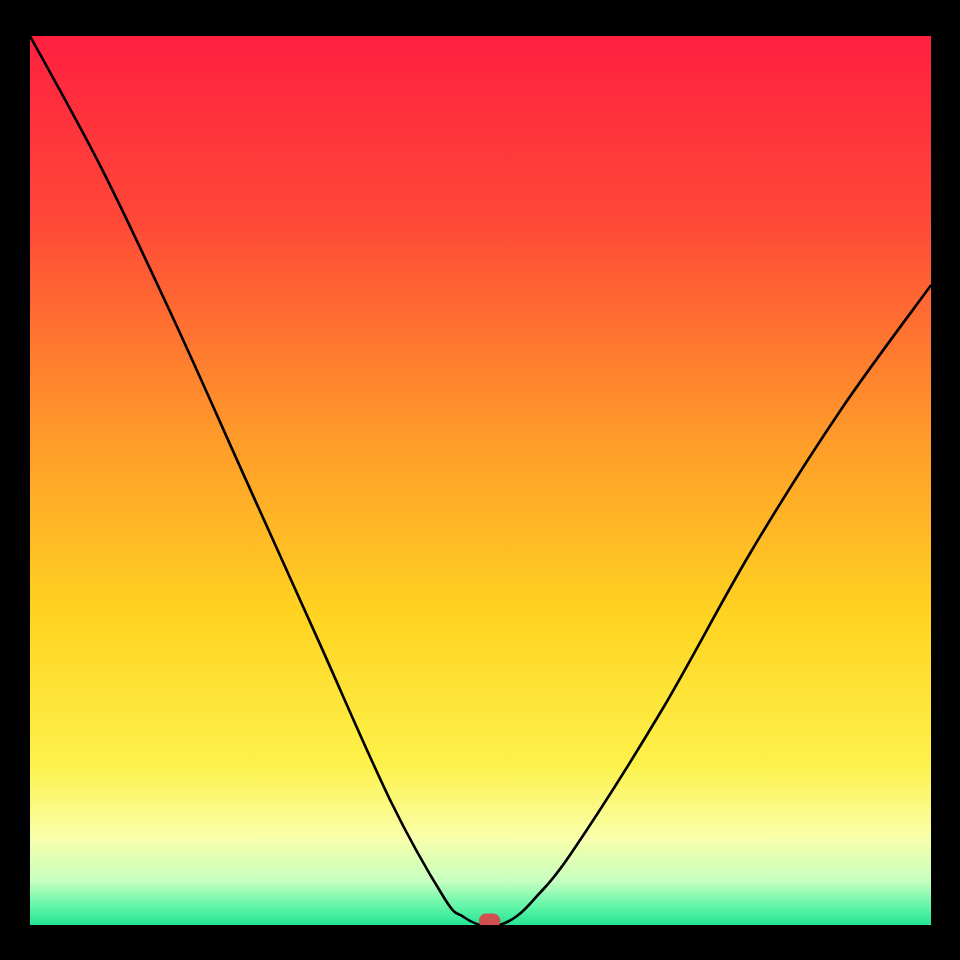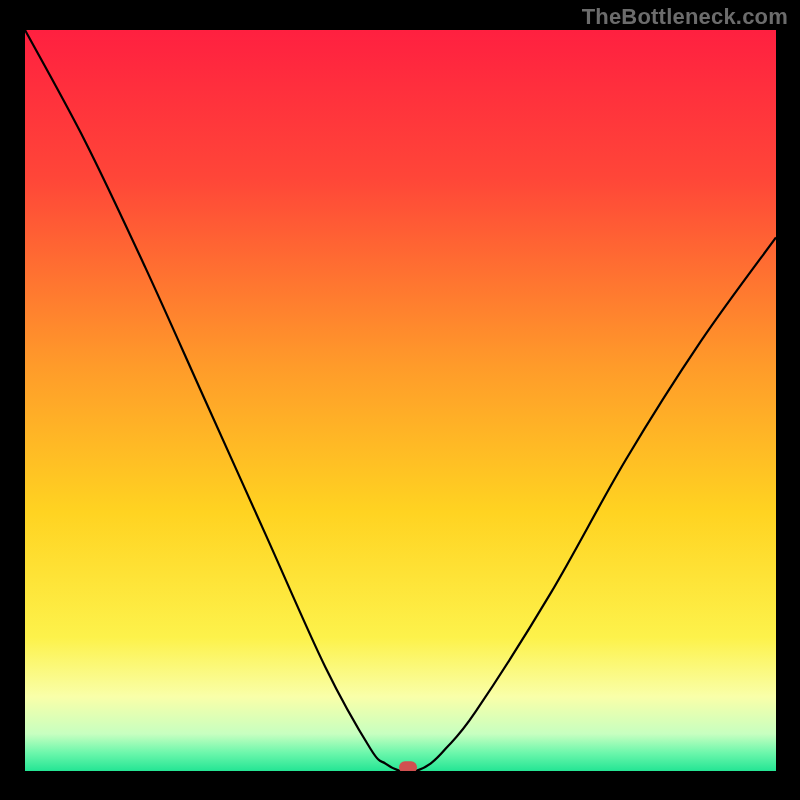--- a/index.html
+++ b/index.html
@@ -40,21 +40,20 @@
     left: 0;
     top: 0;
     width: 751px;
     height: 741px;
   }
 </style>
 </head>
 <body>
 <div class="frame">
 
-  <div class="watermark">TheBottleneck.com</div>
 
   <div class="plot-area">
 
     <svg class="bg" viewBox="0 0 751 741" preserveAspectRatio="none">
       <defs>
         <linearGradient id="grad" x1="0" y1="0" x2="0" y2="1">
           <stop id="g0" offset="0" stop-color="#ff2040"></stop>
           <stop id="g1" offset="0.2" stop-color="#ff4638"></stop>
           <stop id="g2" offset="0.45" stop-color="#ff9a2a"></stop>
           <stop id="g3" offset="0.65" stop-color="#ffd321"></stop>

